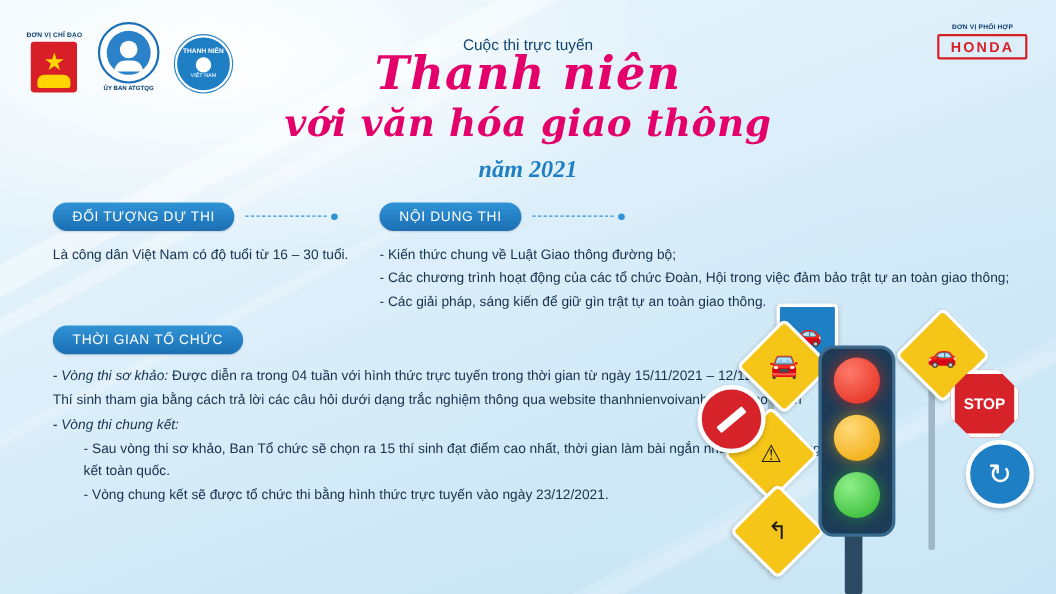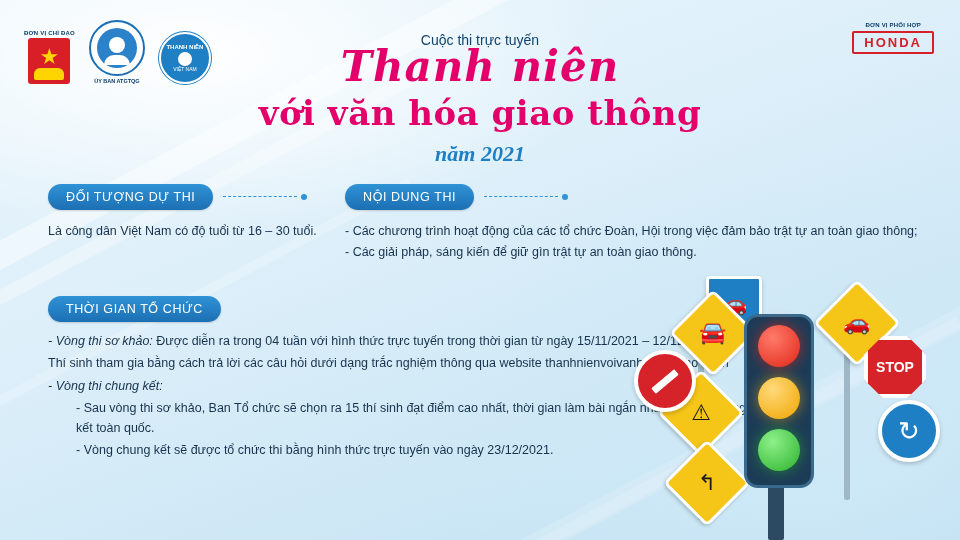--- a/index.html
+++ b/index.html
@@ -50,21 +50,21 @@
 
   .honda{position:absolute;right:26px;top:22px;text-align:center;}
   .honda-cap{font-size:6px;color:#0a3d6b;font-weight:bold;margin-bottom:3px;letter-spacing:.2px;}
   .honda-mark{border:2px solid #d61f26;color:#d61f26;font-weight:bold;font-size:13px;
      letter-spacing:2px;padding:2px 10px;display:inline-block;border-radius:2px;}
 
   .kicker{position:absolute;left:0;right:0;top:32px;text-align:center;font-size:14px;color:#11446e;}
   .title-wrap{position:absolute;left:0;right:0;top:46px;text-align:center;}
   .t1{font-family:"DejaVu Serif",serif;font-style:italic;font-weight:bold;font-size:42px;
       color:#e4006a;letter-spacing:1px;line-height:1;}
-  .t2{font-family:"DejaVu Serif",serif;font-weight:bold;font-size:34px;
+  .t2{font-family:"DejaVu Serif",serif;font-style:italic;font-weight:bold;font-size:34px;
       color:#e4006a;letter-spacing:.5px;line-height:1.25;margin-top:4px;}
   .t3{font-family:Liberation Serif, serif;font-style:italic;font-weight:bold;font-size:22px;
       color:#1f7fc4;margin-top:6px;}
   .t3 .yr{color:#1f7fc4;}
 
   
   .pill{
     display:inline-block;background:linear-gradient(180deg,#2f93d6 0%,#1c6fb3 100%);
     color:#fff;font-weight:normal;font-size:12.5px;letter-spacing:.6px;
     padding:6px 18px;border-radius:14px;box-shadow:0 1px 2px rgba(0,0,0,.15);
@@ -189,20 +189,21 @@
     </div>
   </div>
 
   <div class="sec-b">
     <div class="pill-row">
       <span class="pill">NỘI DUNG THI</span>
       <span class="dash"></span>
       <span class="dot-end"></span>
     </div>
     <div class="body-txt">
+      <p>- Kiến thức chung về Luật Giao thông đường bộ;</p>
       <p>- Các chương trình hoạt động của các tổ chức Đoàn, Hội trong việc đảm bảo trật tự an toàn giao thông;</p>
       <p>- Các giải pháp, sáng kiến để giữ gìn trật tự an toàn giao thông.</p>
     </div>
   </div>
 
   <div class="sec-c">
     <div class="pill-row">
       <span class="pill">THỜI GIAN TỔ CHỨC</span>
     </div>
     <div class="body-txt">

